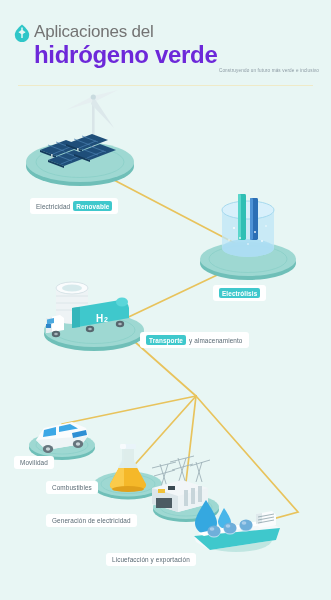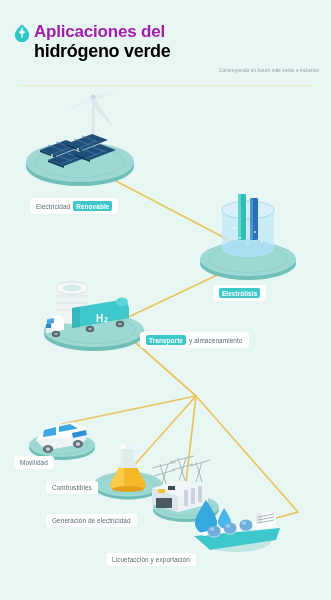--- a/index.html
+++ b/index.html
@@ -10,26 +10,26 @@
     position:relative;
     overflow:hidden;
   }
   #stage { position:absolute; inset:0; width:331px; height:600px; }
 
   
   .header { position:absolute; left:0; top:0; width:331px; height:82px; }
   .logo-icon { position:absolute; left:14px; top:24px; width:16px; height:18px; }
   .title-line1 {
     position:absolute; left:34px; top:22px;
-    font-size:17px; font-weight:700; color:#a21caf;
+    font-size:17px; font-weight:400; color:#737373;
     letter-spacing:-0.2px; white-space:nowrap;
   }
   .title-line2 {
     position:absolute; left:34px; top:41px;
-    font-size:18px; font-weight:700; color:#000000;
+    font-size:24px; font-weight:700; color:#6d28d9;
     letter-spacing:-0.3px; white-space:nowrap;
   }
   .subtitle {
     position:absolute; right:12px; top:68px;
     font-size:4.6px; font-weight:400; color:#8C9AA3;
     letter-spacing:0.15px; white-space:nowrap;
   }
   .divider {
     position:absolute; left:18px; top:85px; width:295px; height:1px;
     background:#EFEAC8;

